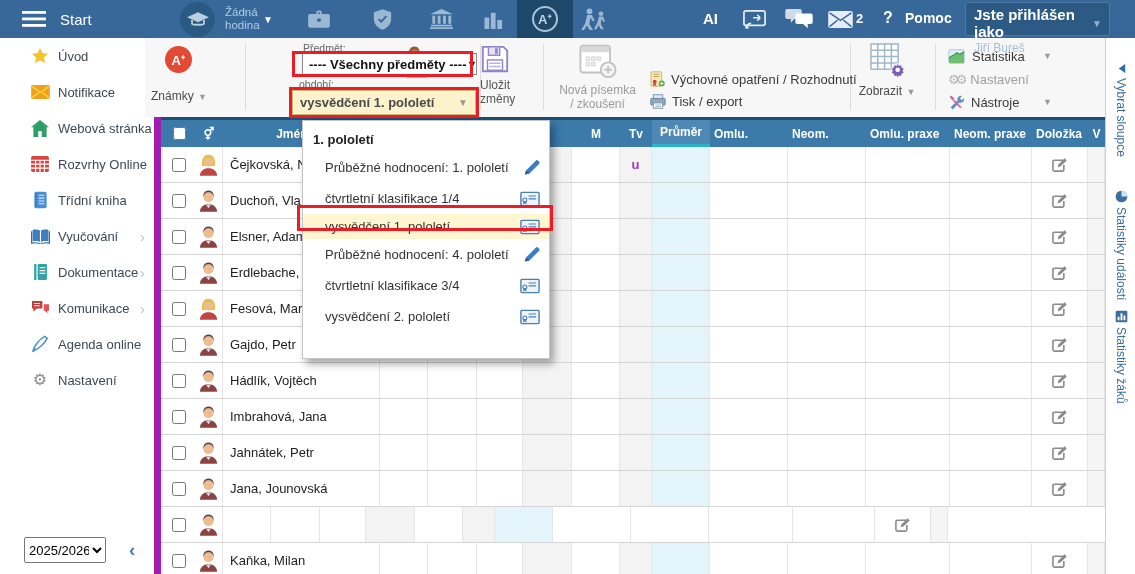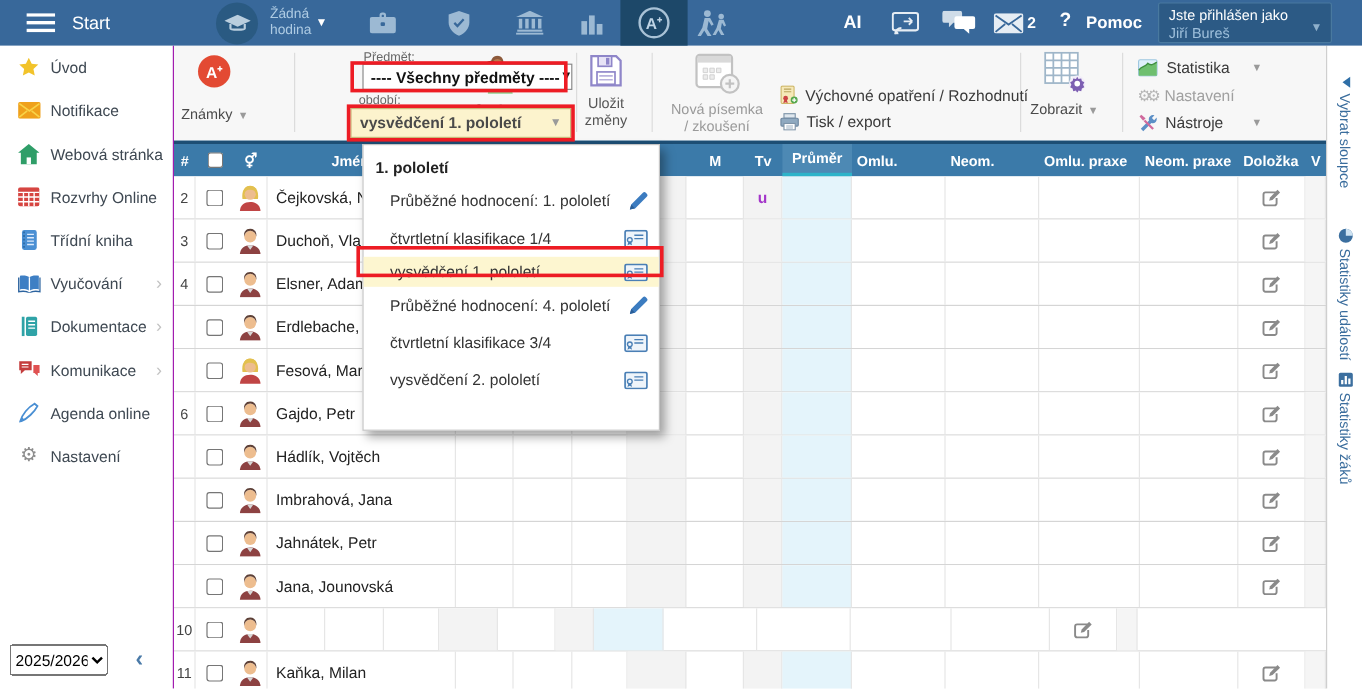--- a/index.html
+++ b/index.html
@@ -16,26 +16,26 @@
   .aplus-circle{width:26px;height:26px;border:2px solid #a9c2d6;border-radius:50%;color:#bed3e4;font-size:13px;font-weight:bold;display:flex;align-items:center;justify-content:center}
   .lesson-circle{position:absolute;left:180px;top:2px;width:35px;height:35px;background:#2a5a82;border-radius:50%;display:flex;align-items:center;justify-content:center}
   .lesson-text{position:absolute;left:225px;top:6px;width:54px;font-size:11.5px;line-height:13px;color:#aecbe3}
   .tb-caret{color:#fff;font-size:10px}
   .start-label{position:absolute;left:60px;top:11px;font-size:15px;color:#fff}
   .ai-label{position:absolute;left:703px;top:10px;font-size:15px;font-weight:bold}
   .mail-count{position:absolute;left:856px;top:11px;font-size:13px;font-weight:bold}
   .help-q{position:absolute;left:883px;top:9px;font-size:16px;font-weight:bold}
   .help-label{position:absolute;left:905px;top:10px;font-size:14px;font-weight:bold}
   .user-box{position:absolute;left:965px;top:2px;width:145px;height:34px;background:#2c5a85;border:1px solid #49799f;border-radius:2px;padding:3px 8px;cursor:pointer}
-  .user-box .l1{font-size:12px;font-weight:normal;color:#fff}
+  .user-box .l1{font-size:15px;font-weight:bold;color:#fff}
   .user-box .l2{font-size:12px;color:#9fc0dc;margin-top:1px}
   .user-caret{position:absolute;right:7px;top:15px;color:#8fb0cc;font-size:10px}
 
   
-  .sidebar{position:absolute;left:0;top:38px;width:145px;height:536px;background:#fff;border-right:1px solid #a21caf;z-index:5}
+  .sidebar{position:absolute;left:16px;top:38px;width:145px;height:536px;background:#fff;border-right:7px solid #a21caf;z-index:5}
   .side-item{height:36px;display:flex;align-items:center;cursor:pointer}
   .side-item .ic{width:22px;margin-left:13px;display:flex;justify-content:center}
   .side-item .lbl{margin-left:7px;font-size:13px;color:#3e4852;white-space:nowrap}
   .side-item .chev{margin-left:auto;margin-right:9px;color:#c2c2c2;font-size:15px}
   .gear-glyph{font-size:16px;color:#8d8d8d;line-height:16px}
   .year-wrap{position:absolute;left:8px;top:499px}
   .year-select{width:82px;height:26px;font-size:13px;font-family:"Liberation Sans",sans-serif}
   .collapse-arrow{position:absolute;left:113px;top:501px;font-size:19px;color:#4a7aa8;font-weight:bold;cursor:pointer}
 
   
@@ -47,21 +47,21 @@
   .class-icon{position:absolute;left:252px;top:8px}
   .class-label{position:absolute;left:250px;top:47px;font-size:16px;color:#333}
   .mini-caret{color:#9a9a9a;font-size:9px}
   .sel-label{position:absolute;font-size:10.5px;color:#666}
   .subject-select{position:absolute;left:295px;top:15px;width:175px;height:22px;background:#fff;border:1px solid #8a8a8a;display:flex;align-items:center;cursor:pointer}
   .subject-select .txt{font-size:13px;font-weight:bold;color:#111;margin-left:6px;white-space:nowrap}
   .subject-select .car{margin-left:auto;margin-right:6px;font-size:11px;font-weight:bold;color:#111}
   .period-select{position:absolute;left:147px;top:52px;width:184px;height:25px;background:#fcf3cd;border:1px solid #c9b97a;display:flex;align-items:center;cursor:pointer}
   .period-select .txt{font-size:13px;font-weight:bold;color:#4a4a4a;margin-left:7px;white-space:nowrap}
   .period-select .car{margin-left:auto;margin-right:7px;font-size:10px;color:#9a9a9a}
-  .save-btn{position:absolute;left:335px;top:6px;width:50px;text-align:center;cursor:pointer}
+  .save-btn{position:absolute;left:335px;top:6px;width:50px;text-align:left;cursor:pointer}
   .save-btn .tool-label{color:#555}
   .newtest-btn{position:absolute;left:405px;top:4px;width:95px;text-align:center}
   .newtest-btn .tool-label{color:#9a9a9a}
   .menu-stack-item{position:absolute;left:505px;width:210px;height:20px;display:flex;align-items:center;gap:6px;cursor:pointer}
   .menu-stack-item .mlbl{font-size:13px;color:#3a3a3a;white-space:nowrap}
   .display-btn{position:absolute;left:710px;top:5px;width:64px;text-align:center;cursor:pointer}
   .rstack-item{position:absolute;left:803px;width:250px;height:20px;display:flex;align-items:center;gap:7px;cursor:pointer}
   .rstack-item .mlbl{font-size:13px;color:#3a3a3a}
   .rstack-item .drop{position:absolute;left:95px;color:#9a9a9a;font-size:9px}
 

